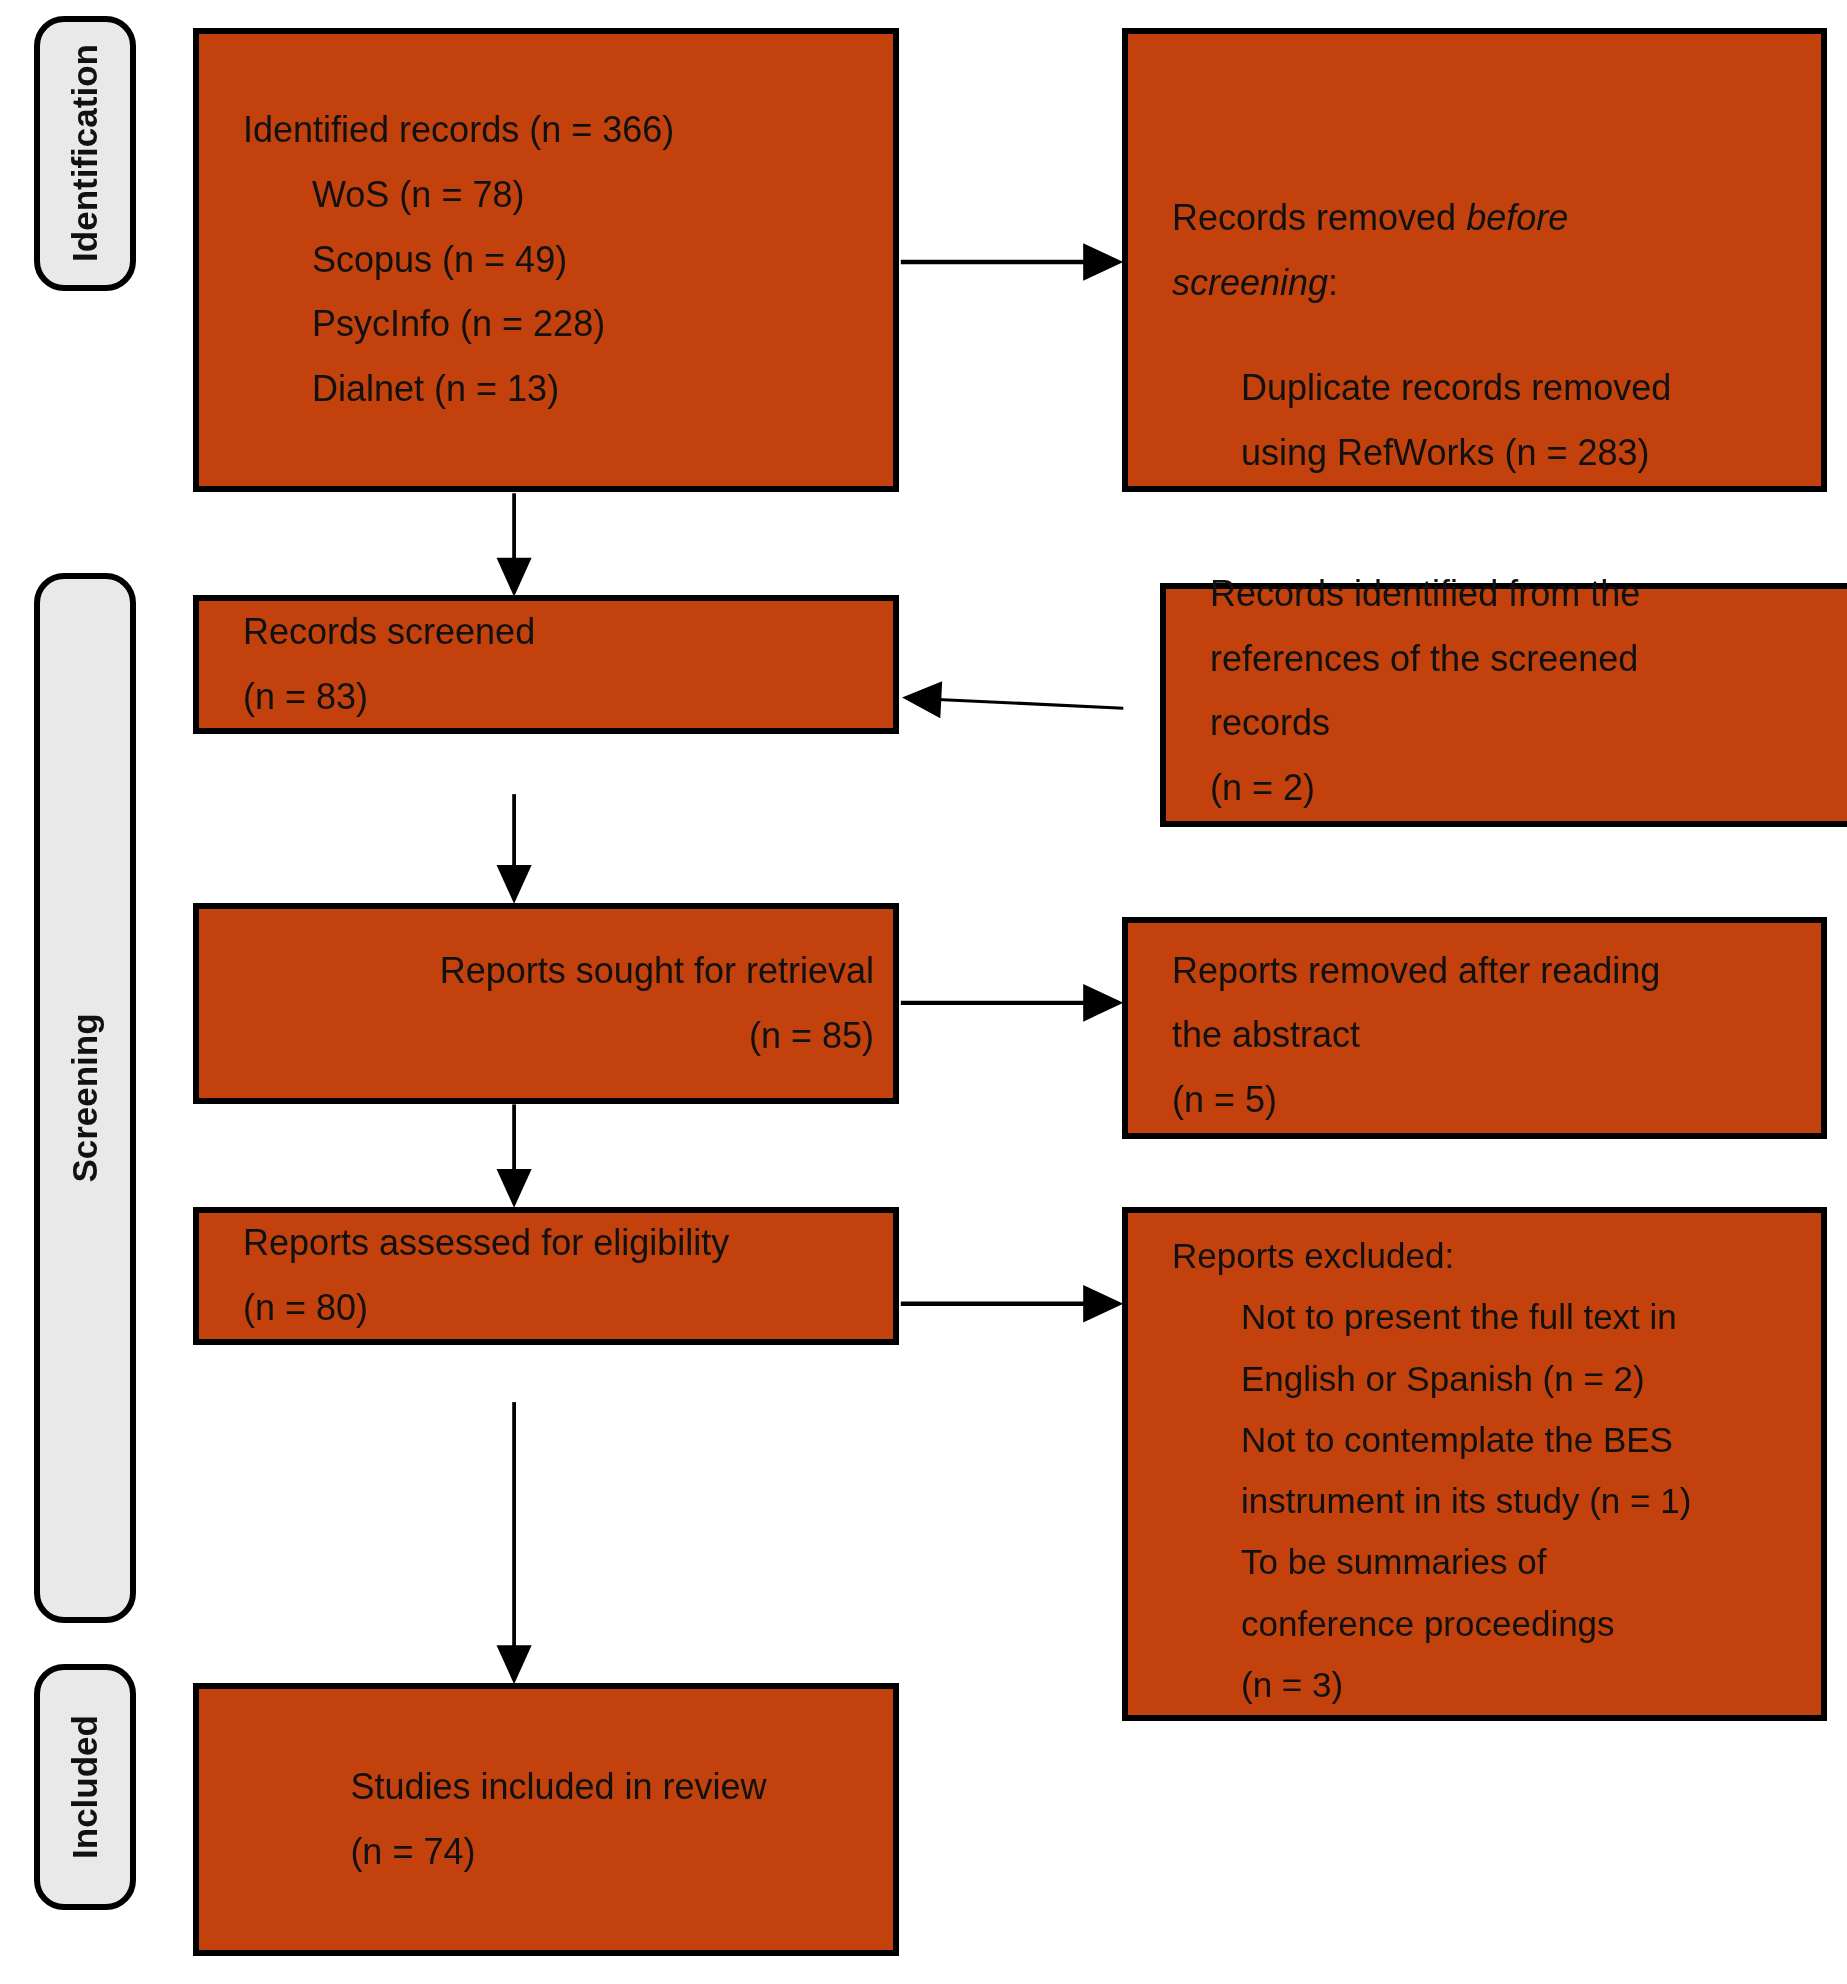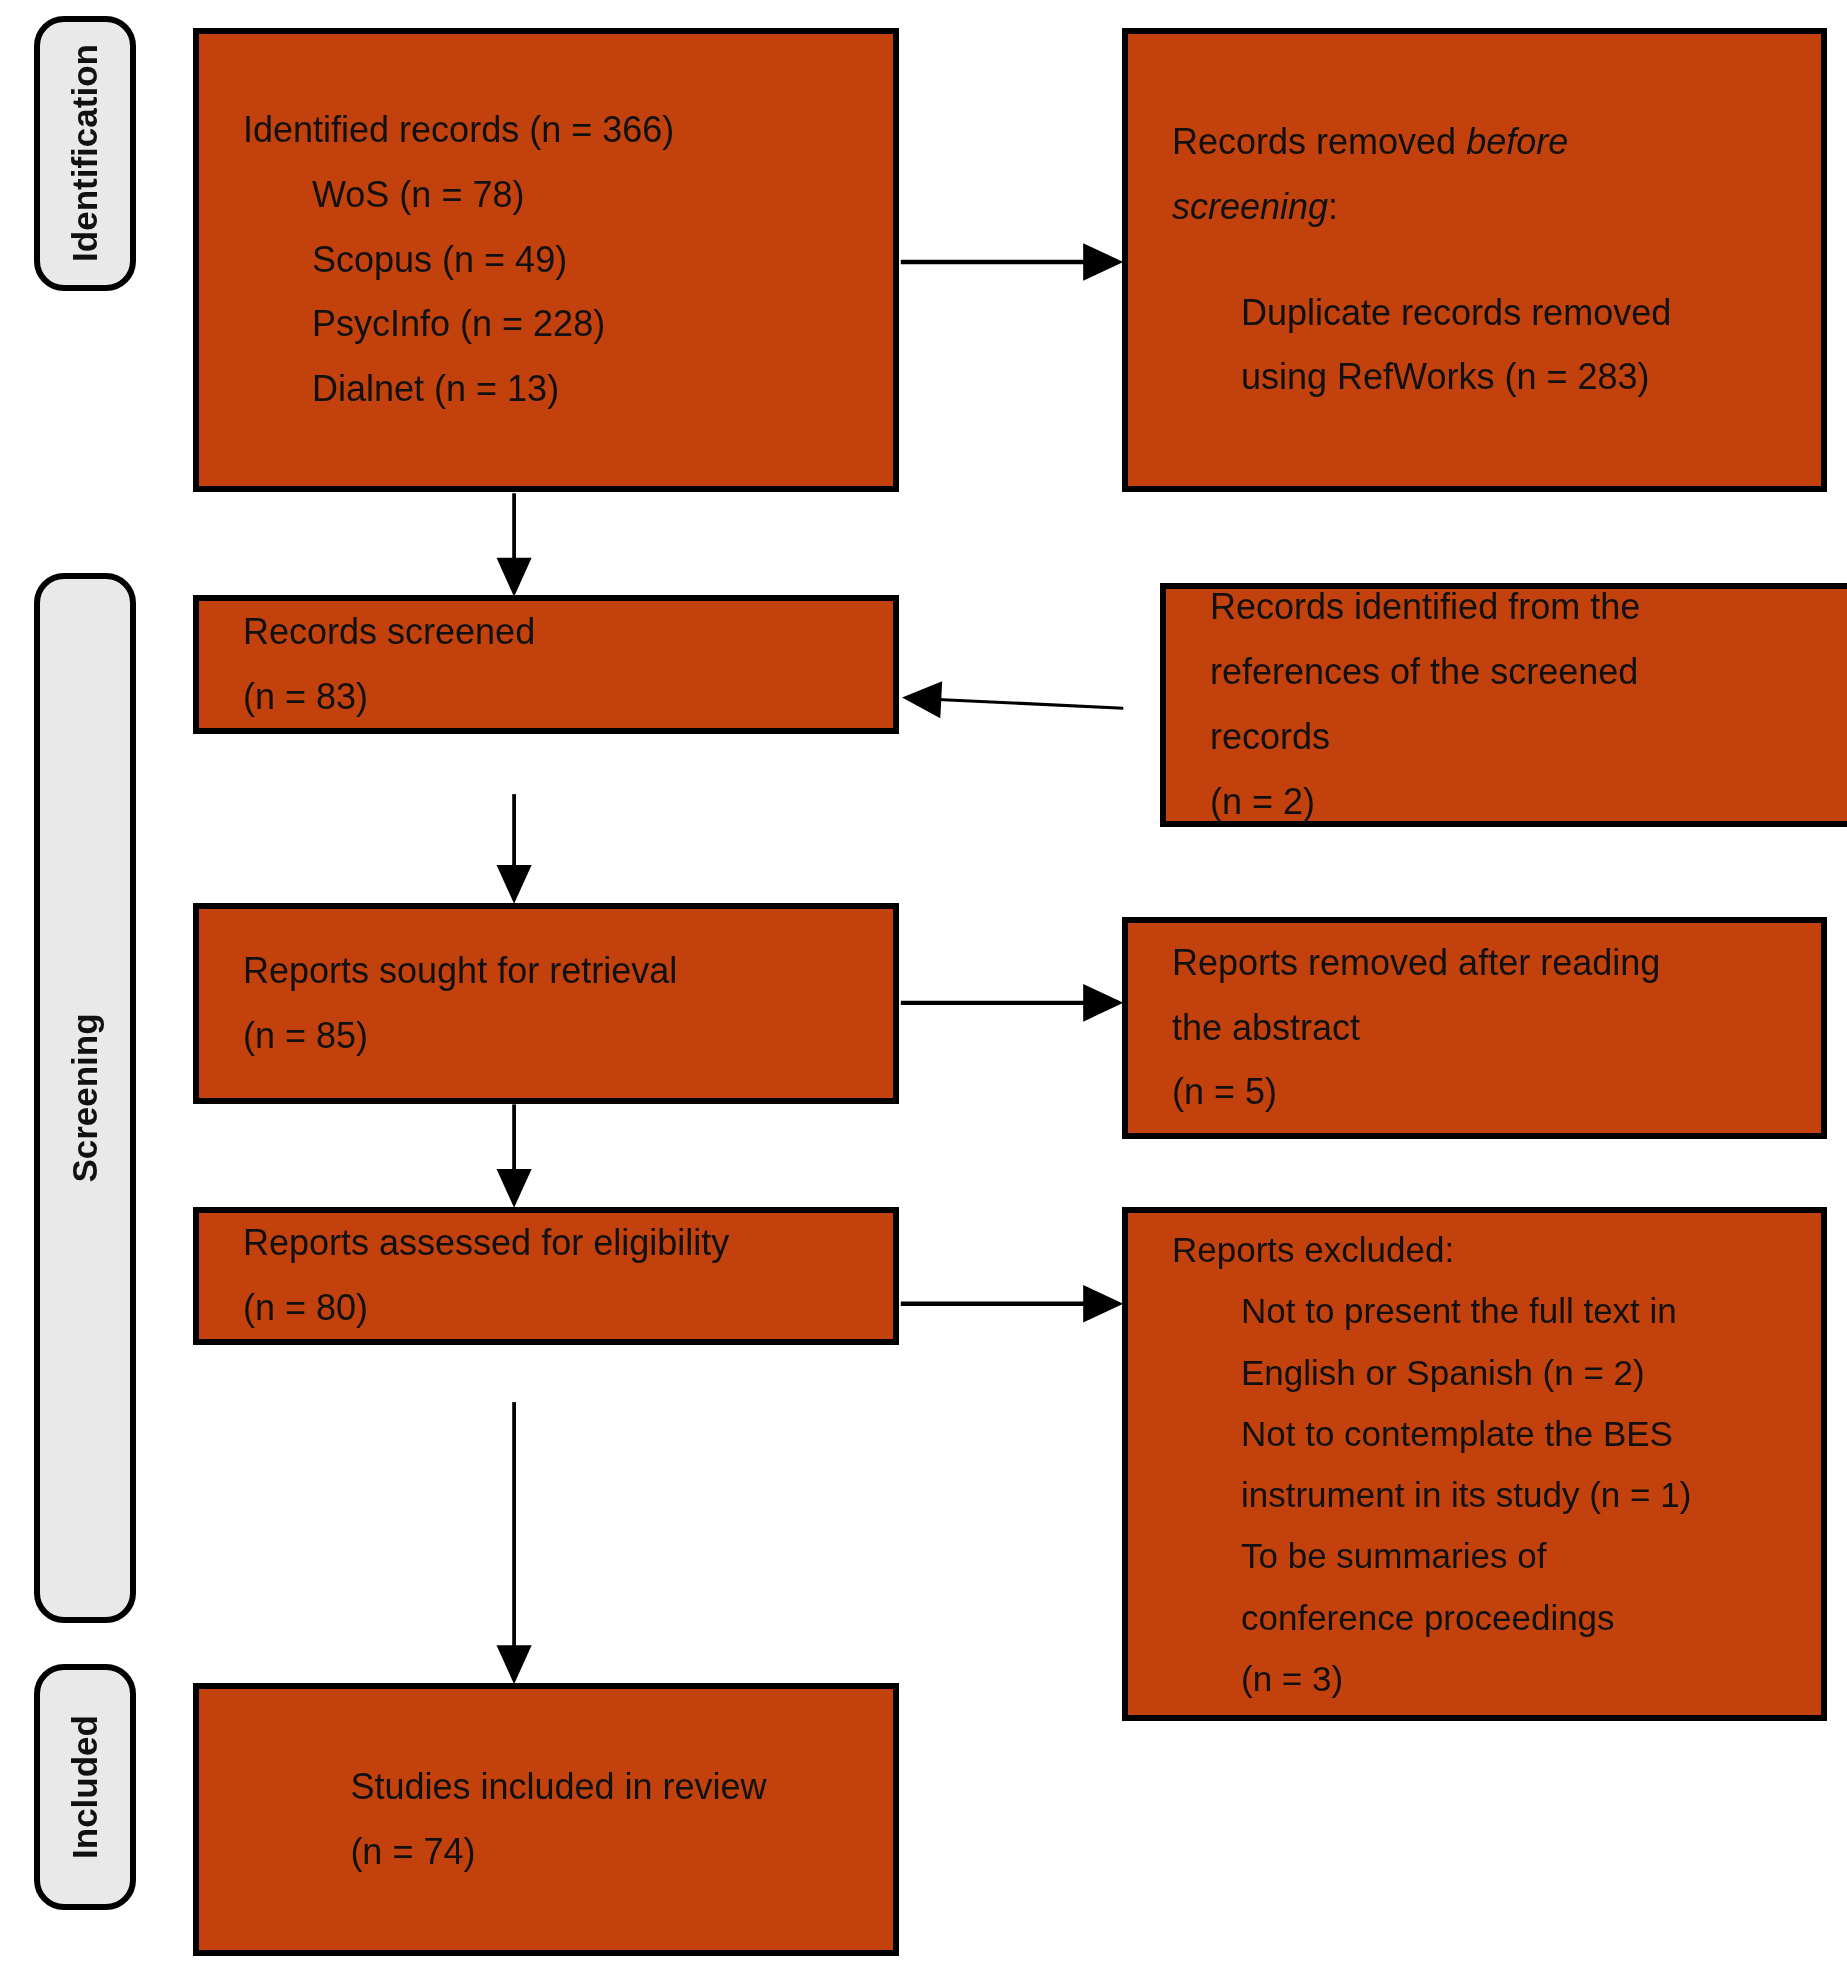--- a/index.html
+++ b/index.html
@@ -34,25 +34,25 @@
     position:absolute;box-sizing:border-box;
     background:#c2410c;
     border:6.3px solid var(--box-border,#000);
     display:flex;flex-direction:column;justify-content:center;
     font-size:36px;line-height:1.8;
     padding-left:44px;padding-right:19px;
     white-space:nowrap;
     text-align:left;
   }
   .col-left{left:193px;width:706px;}
-  .col-right{left:1122px;width:705px;}
+  .col-right{left:1122px;width:705px;justify-content:flex-end;}
 
   #box-identified{top:28px;height:464px;}
   #box-screened{top:595px;height:139px;}
-  #box-sought{top:903px;height:201px;}
+  #box-sought{top:903px;height:201px;text-align:right;}
   #box-assessed{top:1207px;height:138px;}
   #box-included{top:1683px;height:273px;align-items:center;}
 
   #box-removed-before{top:28px;height:464px;}
   #box-references{top:583px;height:244px;margin-left:38px;}
   #box-removed-abstract{top:917px;height:222px;}
   #box-excluded{top:1207px;height:514px;font-size:35px;line-height:1.75;}
 
   .indent{padding-left:69px;}
   .detail-block{margin-top:41px;padding-left:69px;}

